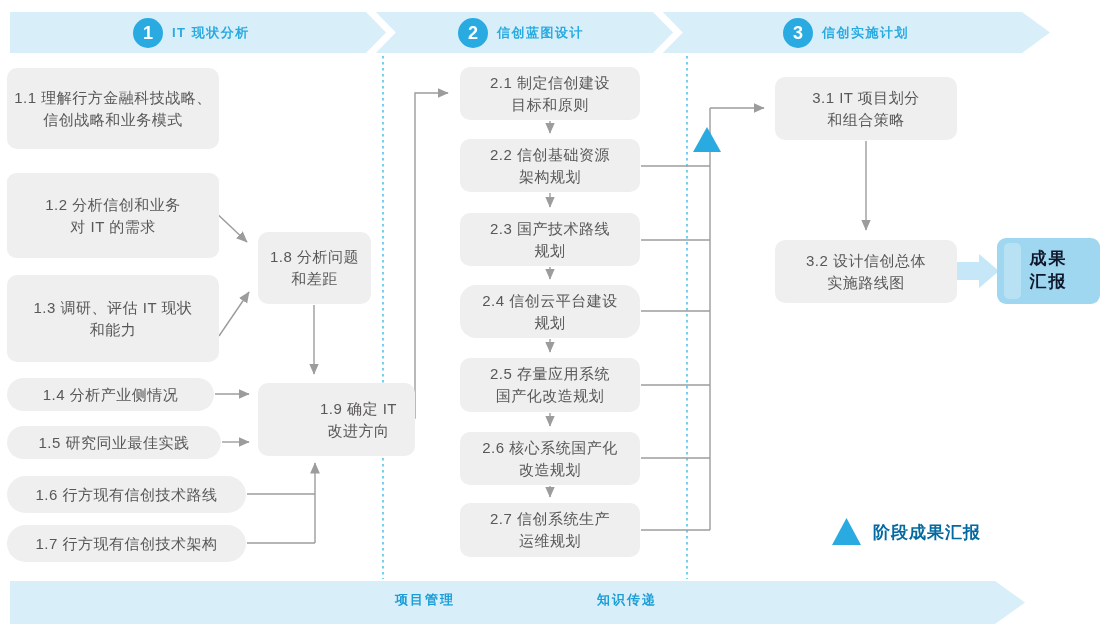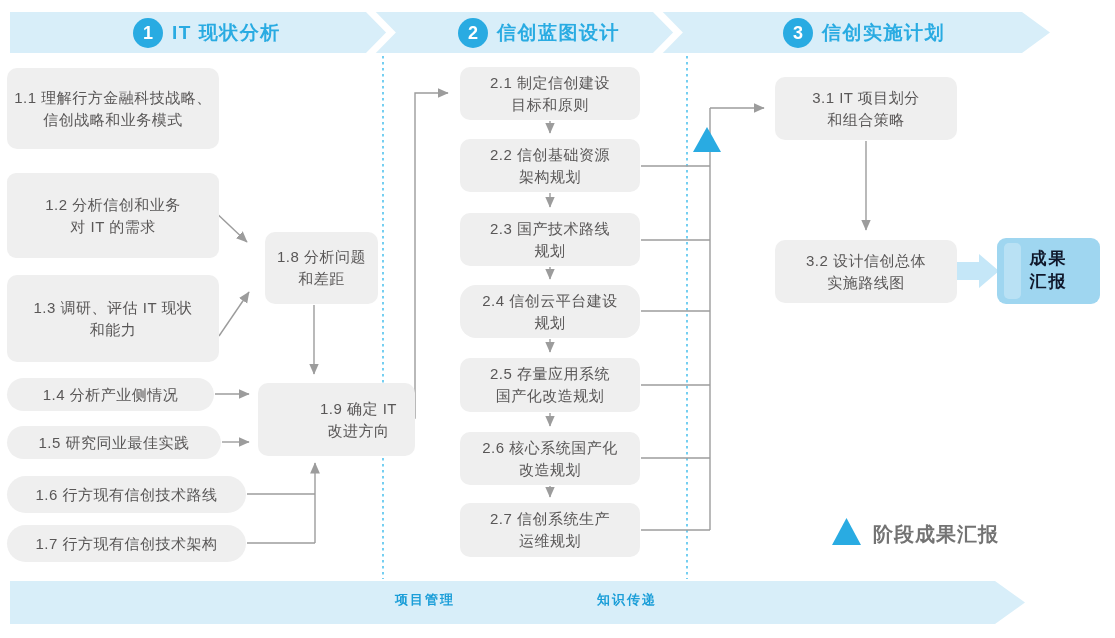--- a/index.html
+++ b/index.html
@@ -14,34 +14,34 @@
     display:flex; flex-direction:column; justify-content:center; align-items:center;
     text-align:center; font-size:15px; line-height:1.45; letter-spacing:0.5px;
   }
   .pill { border-radius:19px; }
 
   .banner-group { position:absolute; top:18px; height:30px; display:flex; align-items:center; gap:9px; }
   .num {
     width:30px; height:30px; border-radius:50%; background:#29ABE2; color:#fff;
     font-weight:700; font-size:18px; display:flex; align-items:center; justify-content:center;
   }
-  .btitle { color:#29ABE2; font-weight:700; font-size:19px; letter-spacing:1.5px; }
+  .btitle { color:#29ABE2; font-weight:700; font-size:13px; letter-spacing:1.5px; }
 
   .result-box {
     position:absolute; left:997px; top:238px; width:103px; height:66px;
     background:#9FD6F0; border-radius:9px; color:#0f172a; font-weight:700; font-size:17px;
     display:flex; flex-direction:column; justify-content:center; align-items:center;
     line-height:1.35; letter-spacing:2px;
   }
   .result-box::before {
     content:""; position:absolute; left:7px; top:5px; bottom:5px; width:17px;
     background:rgba(255,255,255,0.28); border-radius:5px;
   }
 
-  .legend-label { position:absolute; left:873px; top:521px; color:#737373; font-weight:700; font-size:20px; letter-spacing:1px; }
+  .legend-label { position:absolute; left:873px; top:521px; color:#0369a1; font-weight:700; font-size:17px; letter-spacing:1px; }
   .bottom-label { position:absolute; top:591px; color:#1B9ED8; font-weight:700; font-size:13px; letter-spacing:2px; }
 </style>
 </head>
 <body>
 
 <div class="stage">
 
   <svg class="layer" width="1115" height="638" viewBox="0 0 1115 638">
     <defs>
       <marker id="arw" markerWidth="9" markerHeight="8" refX="7.5" refY="3.5" orient="auto">
@@ -122,21 +122,21 @@
   </div>
   <div class="box pill" style="left:7px; top:426px; width:214px; height:33px;">
     <span>1.5 研究同业最佳实践</span>
   </div>
   <div class="box pill" style="left:7px; top:476px; width:239px; height:37px;">
     <span>1.6 行方现有信创技术路线</span>
   </div>
   <div class="box pill" style="left:7px; top:525px; width:239px; height:37px;">
     <span>1.7 行方现有信创技术架构</span>
   </div>
-  <div class="box" style="left:258px; top:232px; width:113px; height:72px;margin-left:7px;">
+  <div class="box" style="left:258px; top:232px; width:113px; height:72px;">
     <span>1.8 分析问题</span>
     <span>和差距</span>
   </div>
   <div class="box" style="left:258px; top:383px; width:113px; height:73px;padding-left:44px;">
     <span>1.9 确定 IT</span>
     <span>改进方向</span>
   </div>
 
   <div class="box" style="left:460px; top:67px; width:180px; height:53px;">
     <span>2.1 制定信创建设</span>

